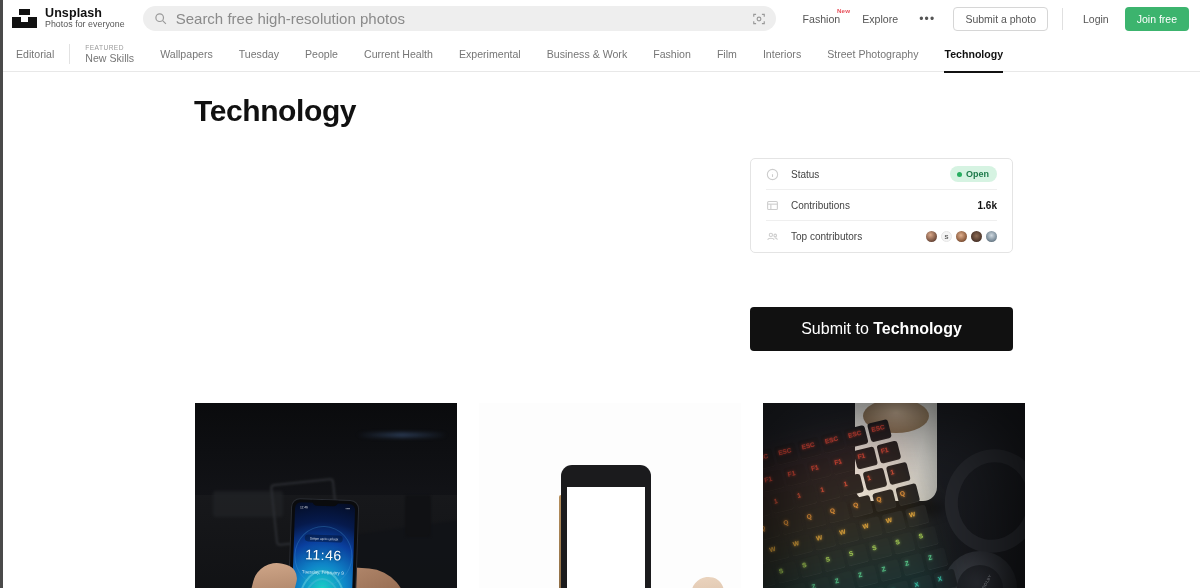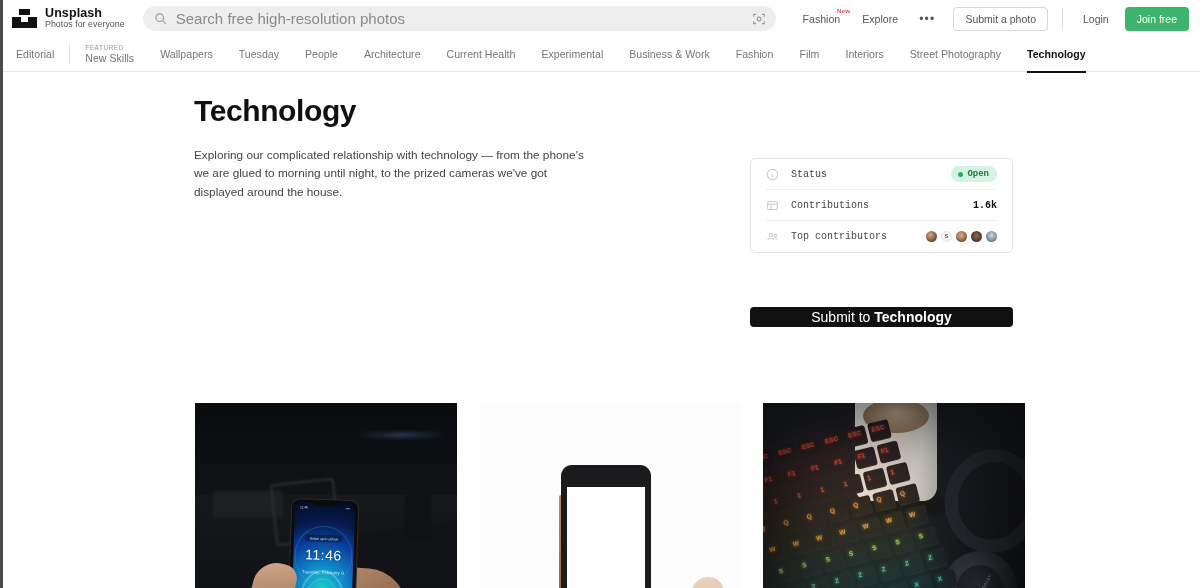--- a/index.html
+++ b/index.html
@@ -115,21 +115,20 @@
     font-size: 30px; font-weight: bold; color: #111; letter-spacing: -.4px;
     margin-bottom: 18px;
   }
   .desc { font-size: 11.8px; color: #444; line-height: 1.55; max-width: 400px; }
 
   
   .card {
     position: absolute; left: 747px; top: 86px; width: 263px;
     border: 1px solid #e4e4e4; border-radius: 5px; background: #fff;
     padding: 0 15px;
-    font-family: Liberation Mono, monospace;
   }
   .crow {
     display: flex; align-items: center; height: 31px;
     border-bottom: 1px solid #efefef;
   }
   .crow:last-child { border-bottom: 0; }
   .crow .cico { width: 13px; height: 13px; opacity: .42; flex: 0 0 auto; }
   .crow .clab { font-size: 10px; color: #444; margin-left: 12px; }
   .crow .cval { margin-left: auto; font-size: 10px; color: #111; font-weight: bold; display:flex; align-items:flex-start;}
   .pill {
@@ -144,23 +143,23 @@
   .avs { display: flex; align-items: center; gap: 4px; }
   .av { width: 11px; height: 11px; border-radius: 50%; background: #bbb; overflow: hidden; }
   .av.a1 { background: radial-gradient(circle at 40% 35%, #d9a889, #6e4a3a 70%, #3a2a22); }
   .av.a2 { background: #f4f4f4; color:#555; font-size:6px; display:flex; align-items:center;
            justify-content:center; font-weight:bold; border:1px solid #e6e6e6;}
   .av.a3 { background: radial-gradient(circle at 45% 40%, #e0b08e, #8a5a3c 65%, #402a1e); }
   .av.a4 { background: radial-gradient(circle at 50% 45%, #8e6c55, #4a3328 70%, #221612); }
   .av.a5 { background: radial-gradient(circle at 50% 40%, #cfd9e0, #7d8e9b 60%, #42525c); }
 
   .submit-btn {
-    position: absolute; left: 747px; top: 235px; width: 263px; height: 20px;
+    position: absolute; left: 747px; top: 235px; width: 263px; height: 44px;
     background: #111; color: #fff; border: 0; border-radius: 4px;
-    font-size: 14px; cursor: pointer; font-family: "Liberation Sans", sans-serif;
+    font-size: 16px; cursor: pointer; font-family: "Liberation Sans", sans-serif;
   }
   .submit-btn b { font-weight: bold; }
 
   
   .grid {
     position: absolute; left: 192px; top: 331px;
     display: flex; gap: 22px;
   }
   .photo { width: 262px; height: 257px; overflow: hidden; position: relative; cursor: pointer; }
 
@@ -315,23 +314,20 @@
     <div class="cat">
         <span>Wallpapers</span>
       </div>
     <div class="cat">
         <span>Tuesday</span>
       </div>
     <div class="cat">
         <span>People</span>
       </div>
     <div class="cat">
-        <span>Architecture</span>
-      </div>
-    <div class="cat">
         <span>Current Health</span>
       </div>
     <div class="cat">
         <span>Experimental</span>
       </div>
     <div class="cat">
         <span>Business &amp; Work</span>
       </div>
     <div class="cat">
         <span>Fashion</span>
@@ -348,21 +344,20 @@
     <div class="cat active">
         <span>Technology</span>
       </div>
 
   </div>
 
   <div class="content">
     <div class="hero">
       <div class="hero-left">
         <h1 class="title">Technology</h1>
-        <p class="desc">Exploring our complicated relationship with technology — from the phone's we are glued to morning until night, to the prized cameras we've got displayed around the house.</p>
       </div>
     </div>
 
     <div class="card">
 
       <div class="crow">
         <svg class="cico" viewBox="0 0 24 24" fill="none" stroke="#888" stroke-width="2">
           <circle cx="12" cy="12" r="9.5"></circle>
             <line x1="12" y1="8" x2="12" y2="8.2"></line>
             <line x1="12" y1="11.5" x2="12" y2="16.5"></line>

